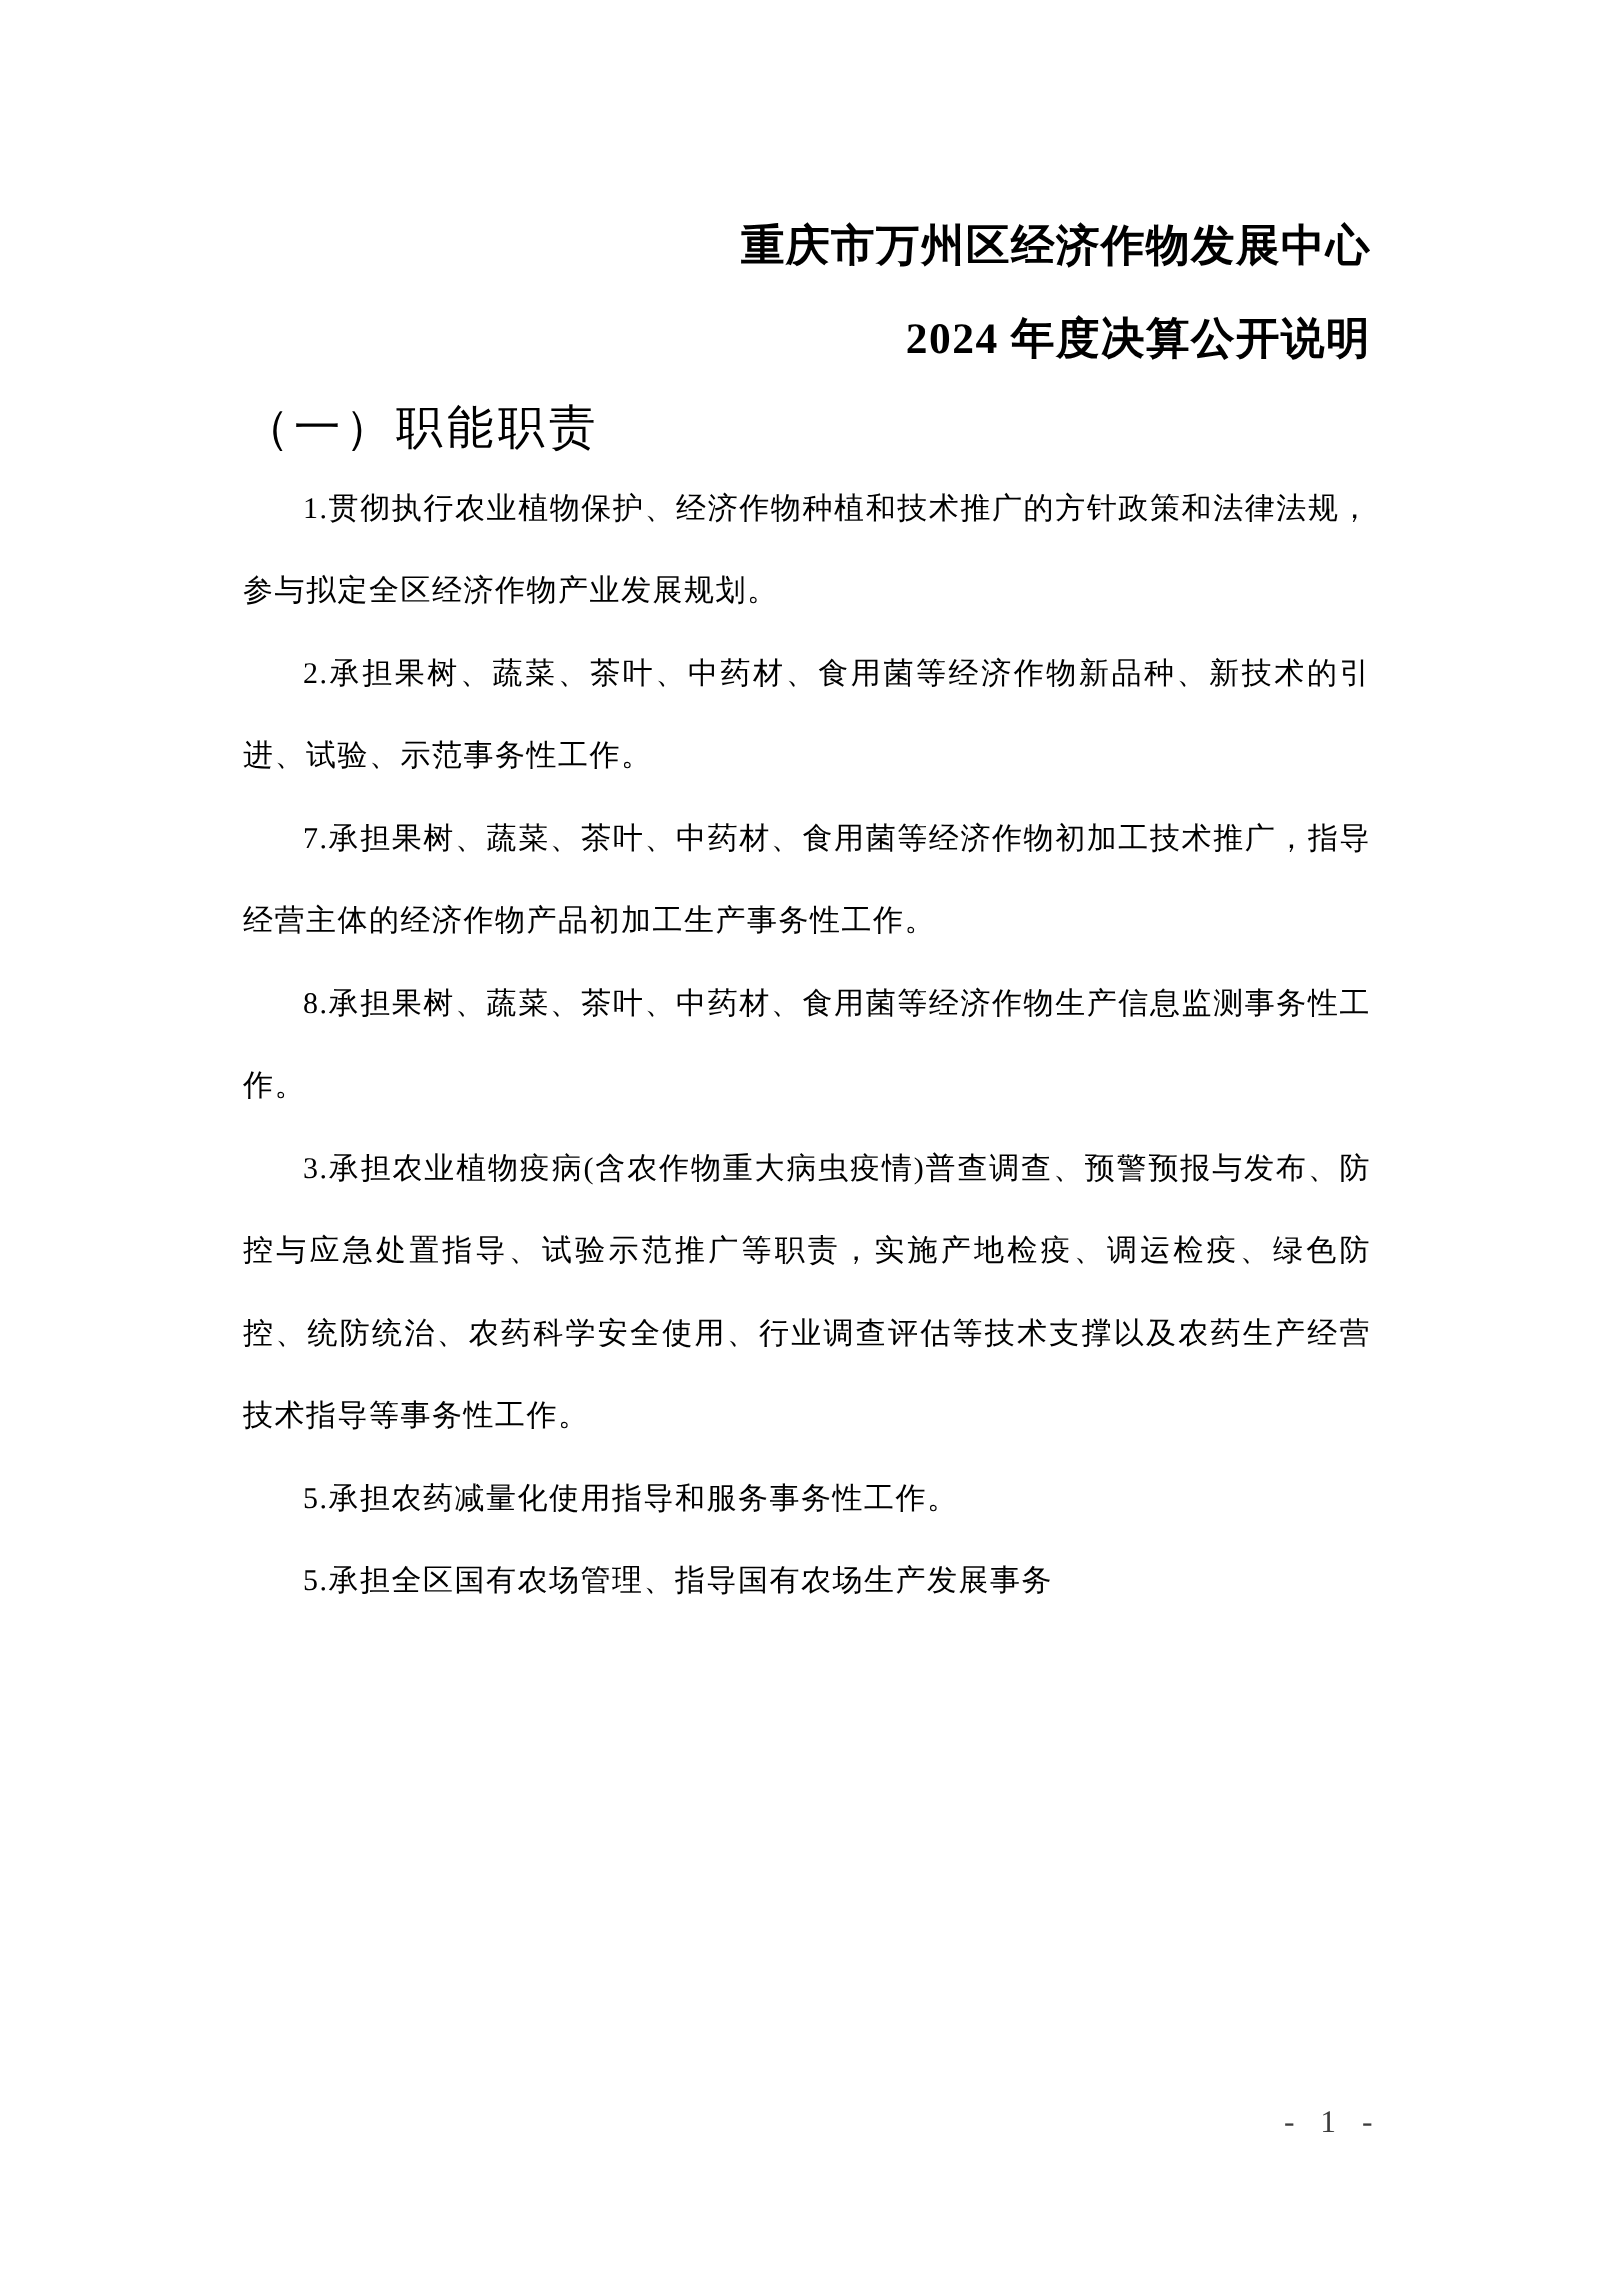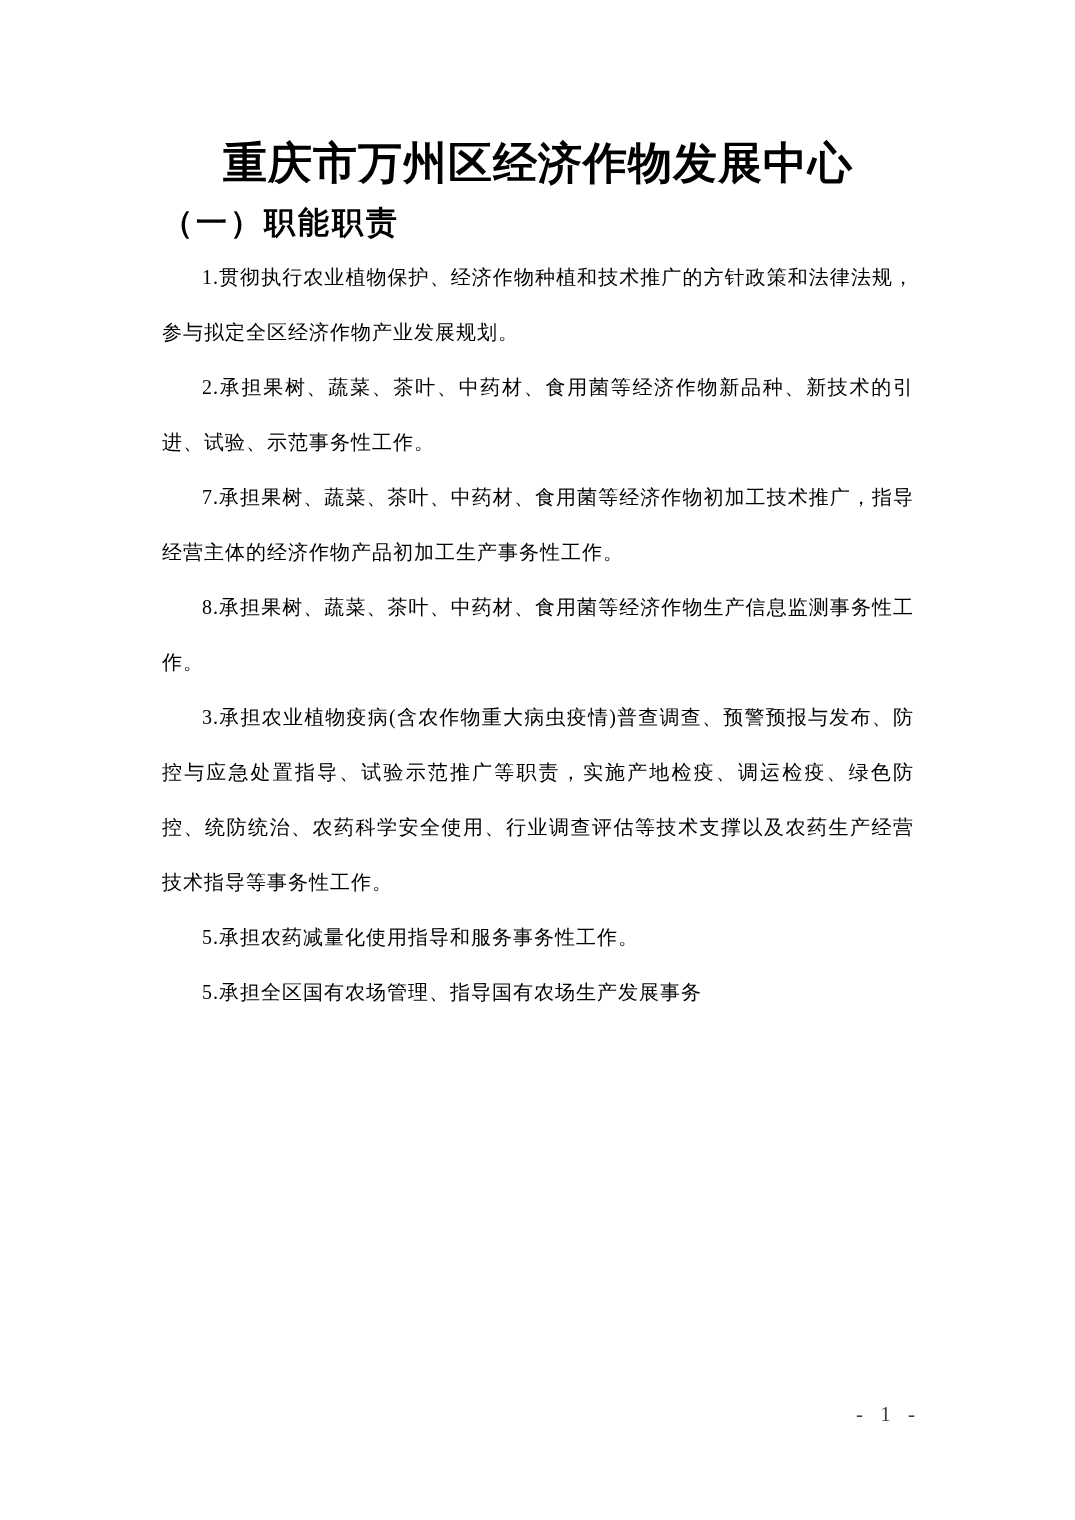--- a/index.html
+++ b/index.html
@@ -19,40 +19,40 @@
   }
 
   .content {
     position: absolute;
     left: 162px;
     top: 133px;
     width: 752px;
   }
 
   .doc-title {
-    font-size: 44px;
+    font-size: 29px;
     font-weight: 700;
     line-height: 62px;
-    text-align: center;
+    text-align: right;
     letter-spacing: 1px;
     font-family: "Liberation Serif", "DejaVu Serif", serif;
   }
 
   .section-heading {
     margin-top: 48px;
     font-size: 33px;
     font-weight: 700;
     line-height: 55px;
     letter-spacing: 2px;
     font-family: "Liberation Sans", "DejaVu Sans", sans-serif;
   }
 
   .subsection-heading {
     font-size: 31px;
-    font-weight: 700;
+    font-weight: 400;
     line-height: 55px;
     letter-spacing: 3px;
     font-family: "Liberation Serif", "DejaVu Serif", serif;
   }
 
   .para {
     font-size: 20px;
     font-weight: 400;
     line-height: 55px;
     letter-spacing: 1px;
@@ -74,20 +74,21 @@
   }
 </style>
 </head>
 <body>
 
 <div class="page">
   <div class="content">
 
     <div class="doc-title">重庆市万州区经济作物发展中心</div>
 
+    <div class="doc-title">2024 年度决算公开说明</div>
 
 
     <div class="subsection-heading">（一）职能职责</div>
 
     <p class="para">1.贯彻执行农业植物保护、经济作物种植和技术推广的方针政策和法律法规，参与拟定全区经济作物产业发展规划。</p>
 
     <p class="para">2.承担果树、蔬菜、茶叶、中药材、食用菌等经济作物新品种、新技术的引进、试验、示范事务性工作。</p>
 
 
     <p class="para">7.承担果树、蔬菜、茶叶、中药材、食用菌等经济作物初加工技术推广，指导经营主体的经济作物产品初加工生产事务性工作。</p>

